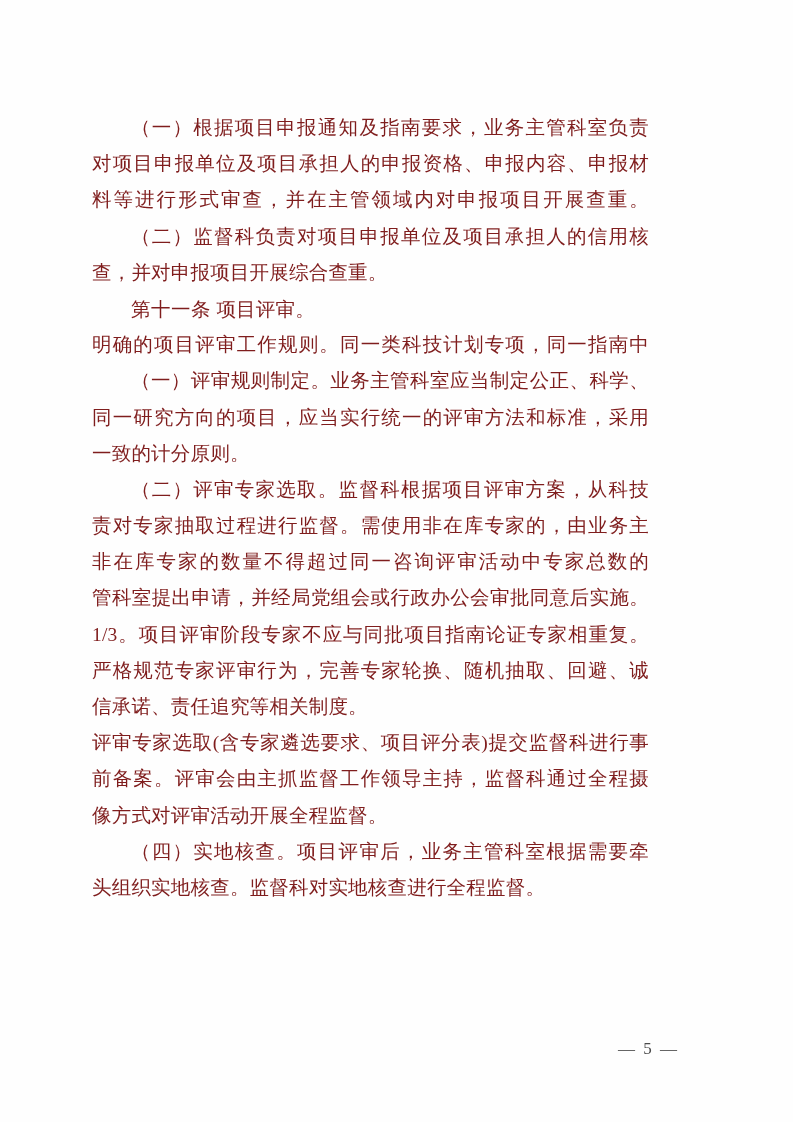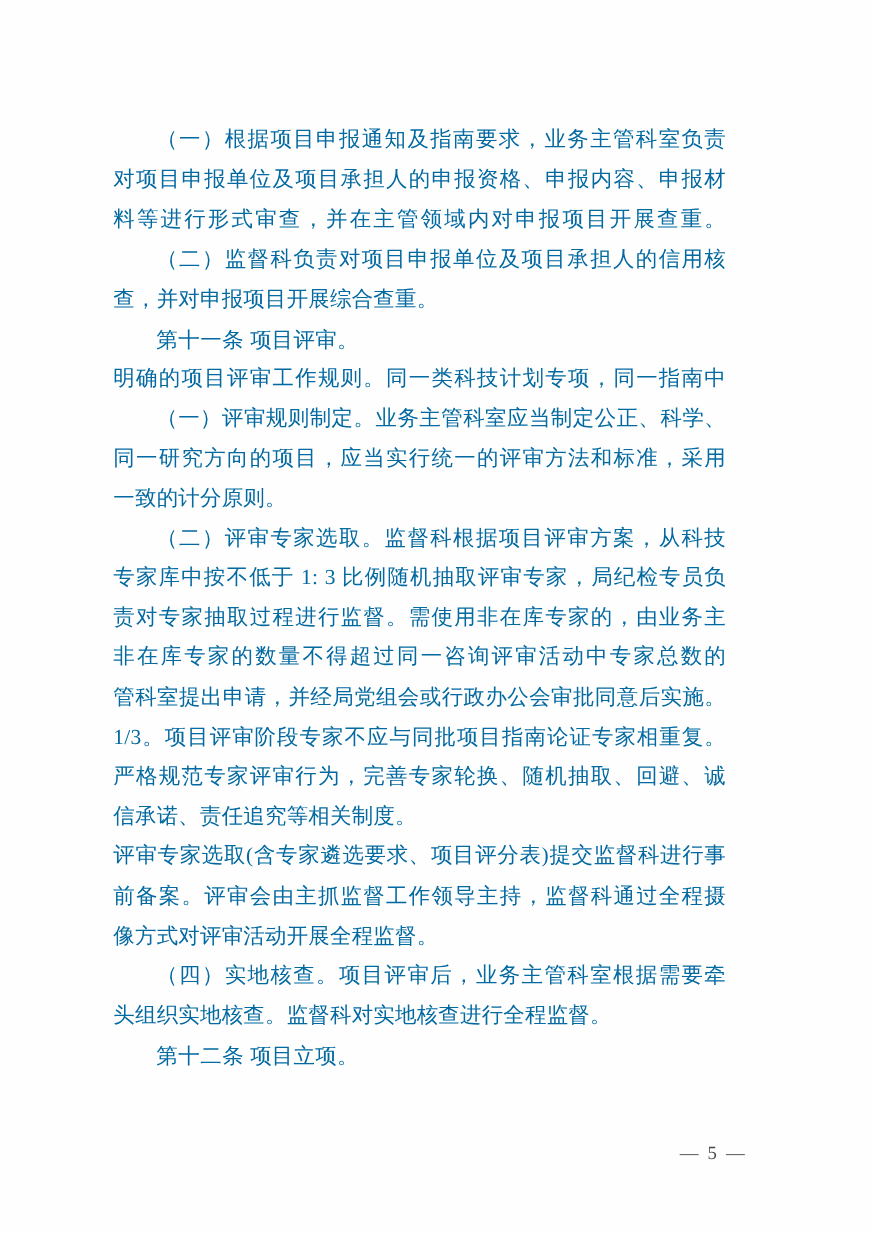--- a/index.html
+++ b/index.html
@@ -9,24 +9,24 @@
     font-family: "Liberation Serif", "DejaVu Serif", serif;
     overflow: hidden;
   }
   .page {
     position: relative;
     width: 793px; height: 1122px;
     background: #fefefe;
   }
   .text-block {
     position: absolute;
-    left: 103px;
+    left: 92px;
     top: 110px;
     width: 557px;
-    color: #0369a1;
+    color: #7f1d1d;
   }
   .line {
     font-size: 19.5px;
     line-height: 36.2px;
     height: 36.2px;
     text-align: justify;
     text-align-last: left;
     letter-spacing: 0.2px;
   }
   .line.just {
@@ -61,28 +61,26 @@
       <div class="line just">对项目申报单位及项目承担人的申报资格、申报内容、申报材</div>
       <div class="line just">料等进行形式审查，并在主管领域内对申报项目开展查重。</div>
       <div class="line just ind">（二）监督科负责对项目申报单位及项目承担人的信用核</div>
       <div class="line">查，并对申报项目开展综合查重。</div>
       <div class="line ind"><span class="art-no">第十一条</span>项目评审。</div>
       <div class="line just">明确的项目评审工作规则。同一类科技计划专项，同一指南中</div>
       <div class="line just ind">（一）评审规则制定。业务主管科室应当制定公正、科学、</div>
       <div class="line just">同一研究方向的项目，应当实行统一的评审方法和标准，采用</div>
       <div class="line">一致的计分原则。</div>
       <div class="line just ind">（二）评审专家选取。监督科根据项目评审方案，从科技</div>
-      <div class="line just">专家库中按不低于 1: 3 比例随机抽取评审专家，局纪检专员负</div>
       <div class="line just">责对专家抽取过程进行监督。需使用非在库专家的，由业务主</div>
       <div class="line just">非在库专家的数量不得超过同一咨询评审活动中专家总数的</div>
       <div class="line just">管科室提出申请，并经局党组会或行政办公会审批同意后实施。</div>
       <div class="line just">1/3。项目评审阶段专家不应与同批项目指南论证专家相重复。</div>
       <div class="line just">严格规范专家评审行为，完善专家轮换、随机抽取、回避、诚</div>
       <div class="line">信承诺、责任追究等相关制度。</div>
       <div class="line just">评审专家选取(含专家遴选要求、项目评分表)提交监督科进行事</div>
       <div class="line just">前备案。评审会由主抓监督工作领导主持，监督科通过全程摄</div>
       <div class="line">像方式对评审活动开展全程监督。</div>
       <div class="line just ind">（四）实地核查。项目评审后，业务主管科室根据需要牵</div>
       <div class="line">头组织实地核查。监督科对实地核查进行全程监督。</div>
-      <div class="line ind"><span class="art-no">第十二条</span>项目立项。</div>
     </div>
   <div class="page-number">— 5 —</div>
 </div>
 
 </body></html>

